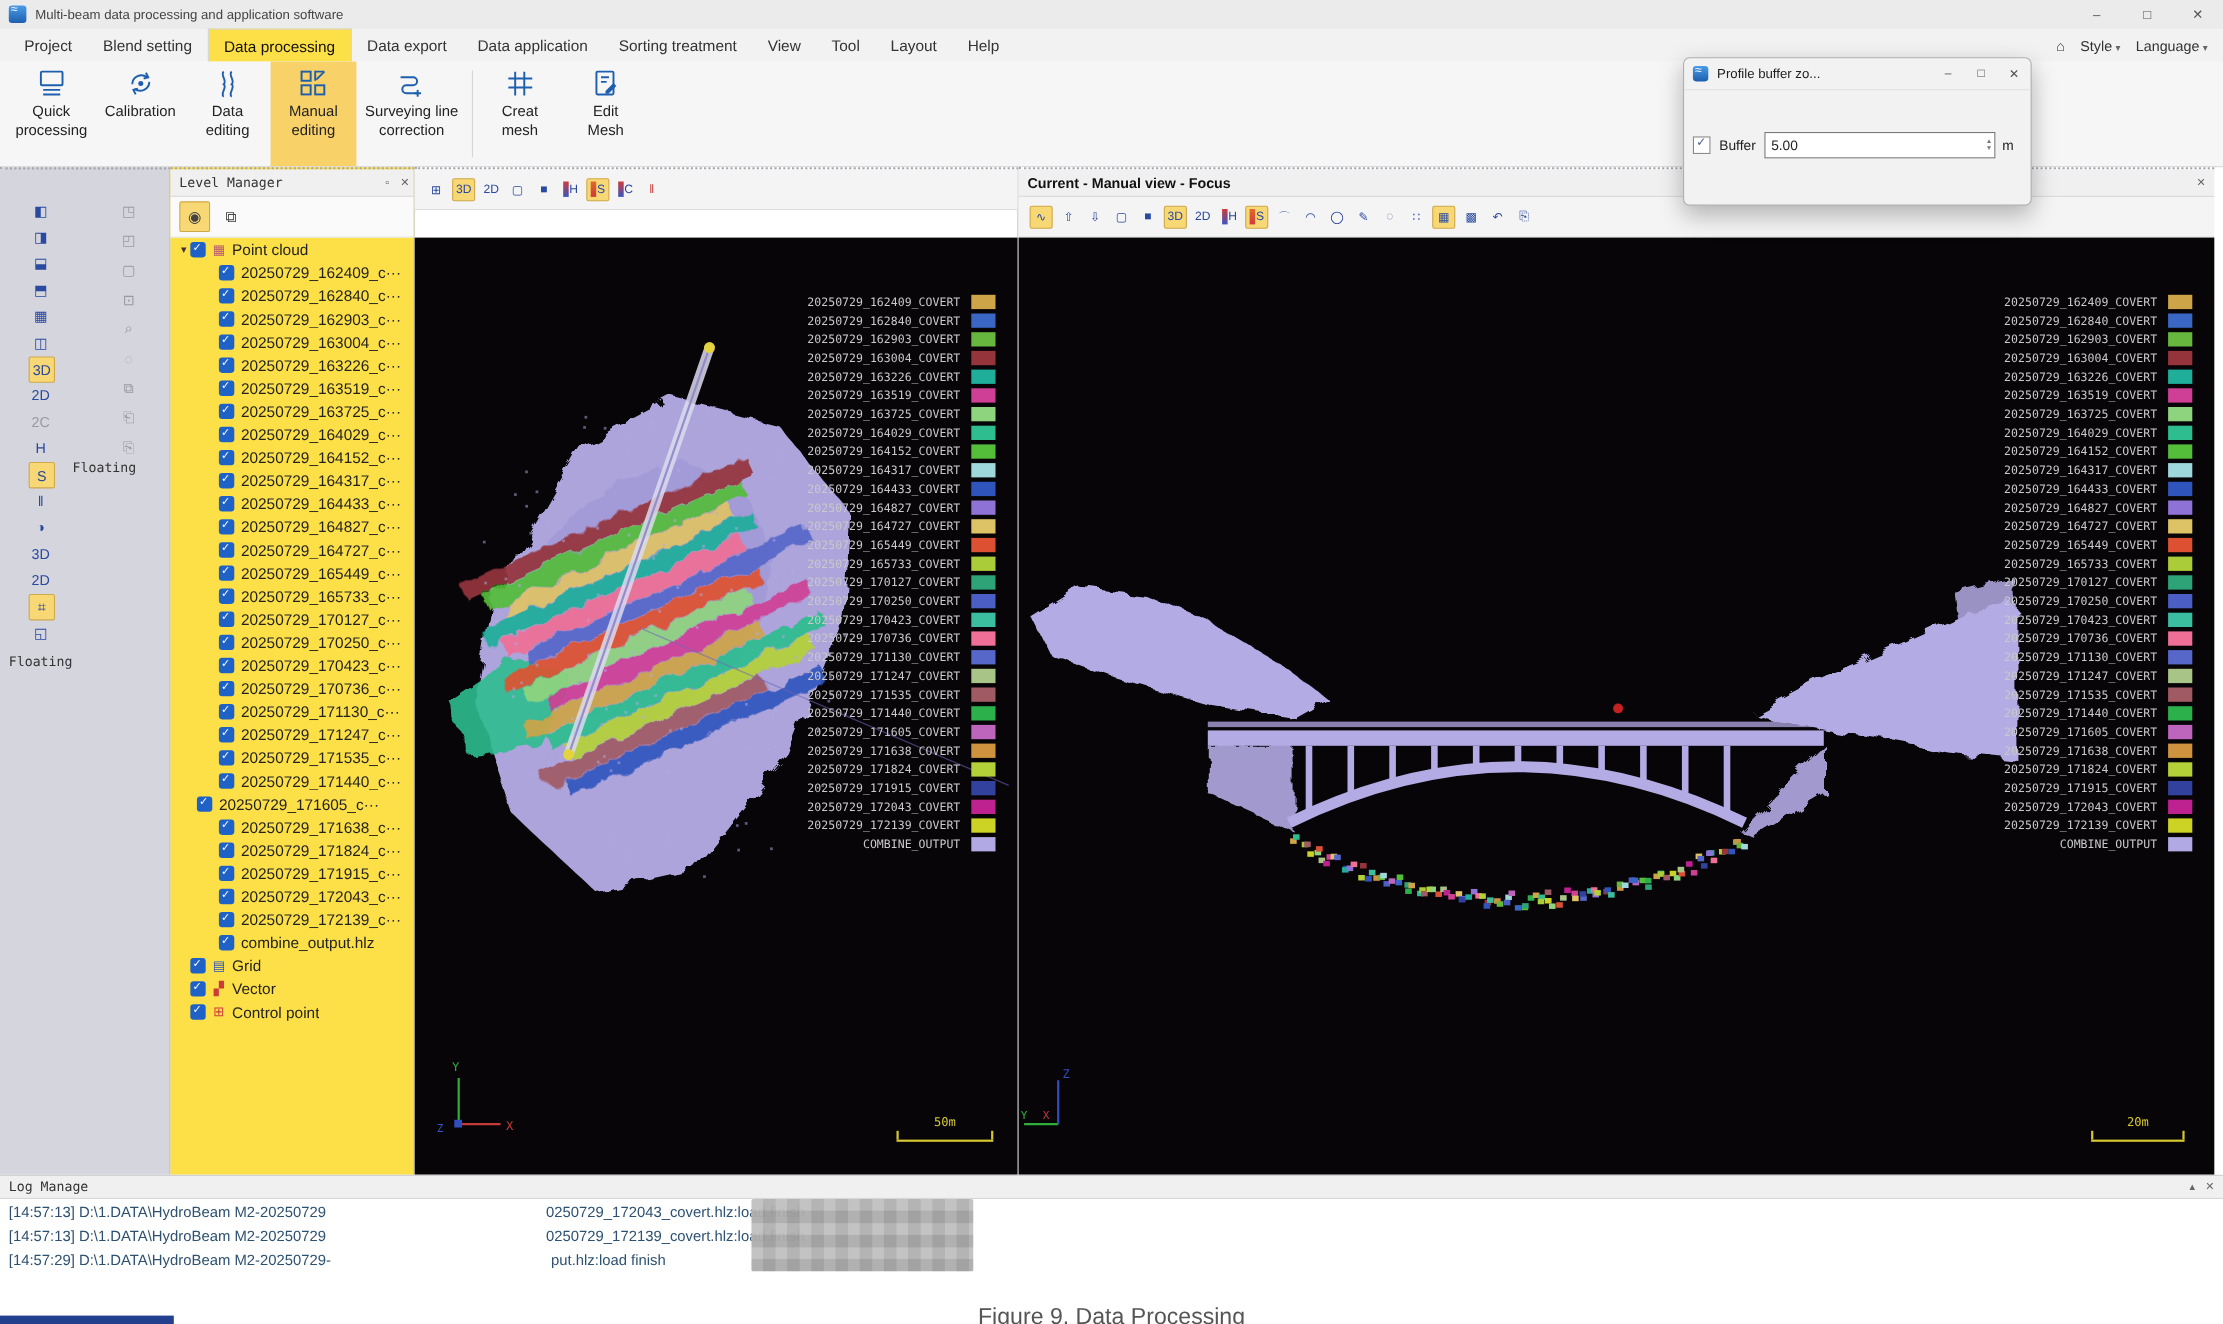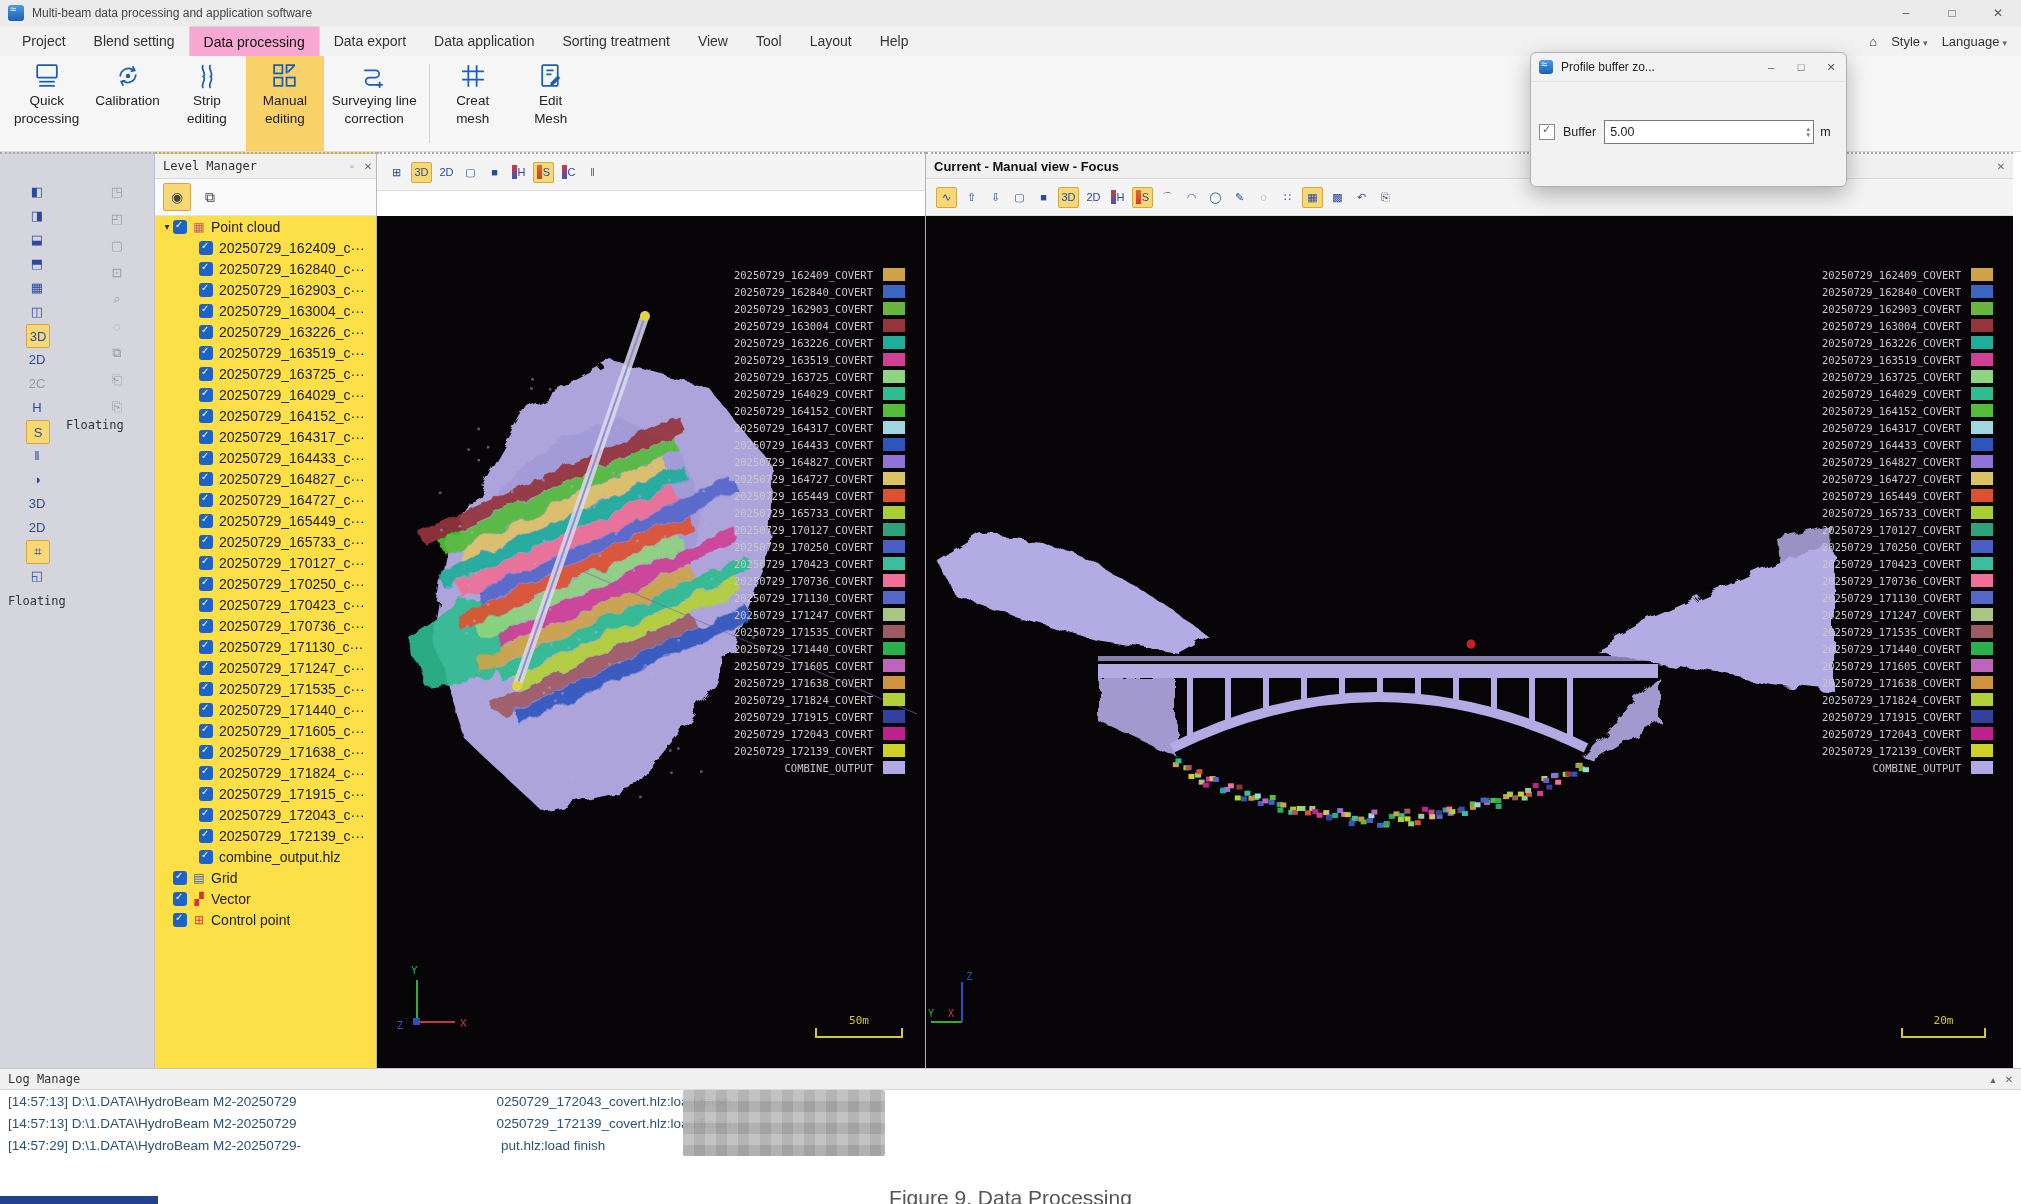--- a/index.html
+++ b/index.html
@@ -9,21 +9,21 @@
   
   .titlebar{left:0;top:0;width:2021px;height:26px;background:#ebebeb;border-bottom:1px solid #dcdcdc;display:flex;align-items:center;}
   .appico{width:16px;height:16px;margin-left:8px;border-radius:3px;background:linear-gradient(180deg,#4a9ce8,#1d5fae);position:relative;}
   .appico::after{content:"≈";position:absolute;left:2px;top:-2px;color:#fff;font-size:11px;}
   .apptitle{margin-left:8px;font-size:12px;color:#444;}
   .wbtns{margin-left:auto;display:flex;height:26px;}
   .wbtn{width:46px;height:26px;display:flex;align-items:center;justify-content:center;font-size:12px;color:#555;}
   
   .menubar{left:0;top:26px;width:2021px;height:30px;background:#f2f2f2;display:flex;align-items:stretch;}
   .menu-item{padding:0 14px;display:flex;align-items:center;font-size:14px;color:#333;}
-  .menu-item.active{background:#f9a8d4;border:1px solid #d6d6d6;border-bottom:none;color:#111;}
+  .menu-item.active{background:#fde047;border:1px solid #d6d6d6;border-bottom:none;color:#111;}
   .menuright{margin-left:auto;display:flex;align-items:center;gap:14px;padding-right:14px;font-size:13px;color:#333;}
   .caret{font-size:9px;color:#666;margin-left:3px;}
   
   .ribbon{left:0;top:56px;width:2021px;height:96px;background:#f6f6f6;border-bottom:1px solid #d9d9d9;display:flex;align-items:stretch;padding-left:6px;box-sizing:border-box;}
   .rbtn{min-width:62px;padding:5px 8px 0 8px;display:flex;flex-direction:column;align-items:center;gap:2px;}
   .rbtn.active{background:#f8d169;}
   .rbtn svg{width:30px;height:30px;stroke:#1d5fae;stroke-width:1.7;fill:none;}
   .rlabel{font-size:13.5px;line-height:16px;text-align:center;color:#222;white-space:nowrap;}
   .vsep{width:1px;background:#d5d5d5;margin:8px 4px;}
   
@@ -141,21 +141,21 @@
         <path d="M10 24l-2-4 4-1"></path>
         <circle cx="14.5" cy="14.5" r="2.2" fill="#1d5fae" stroke="none"></circle>
       </svg>
       <div class="rlabel">Calibration</div>
     </div>
     <div class="rbtn">
       <svg viewBox="0 0 29 29">
         <path d="M11 4c-3.5 2.5 3.5 8.5 0 11 3.5 2.5-3.5 8.5 0 11"></path>
         <path d="M18 4c-3.5 2.5 3.5 8.5 0 11 3.5 2.5-3.5 8.5 0 11"></path>
       </svg>
-      <div class="rlabel">Strip</div>
+      <div class="rlabel">Data</div>
       <div class="rlabel">editing</div>
     </div>
     <div class="rbtn active">
       <svg viewBox="0 0 29 29">
         <rect x="4" y="4" width="8" height="8"></rect>
         <rect x="4" y="16" width="8" height="8"></rect>
         <rect x="16" y="16" width="8" height="8"></rect>
         <path d="M16 12V4h8"></path>
         <path d="M24 4l-7 7"></path>
       </svg>
@@ -351,21 +351,21 @@
       <div class="trow" style="padding-left: 44px;">
         <span class="cb"></span>
         <span style="width: 6px; flex: 0 0 auto;"></span>
         <span style="white-space: nowrap; overflow: hidden;">20250729_171535_c···</span>
       </div>
       <div class="trow" style="padding-left: 44px;">
         <span class="cb"></span>
         <span style="width: 6px; flex: 0 0 auto;"></span>
         <span style="white-space: nowrap; overflow: hidden;">20250729_171440_c···</span>
       </div>
-      <div class="trow" style="padding-left: 44px;">
+      <div class="trow" style="padding-left: 24px;">
         <span class="cb"></span>
         <span style="width: 6px; flex: 0 0 auto;"></span>
         <span style="white-space: nowrap; overflow: hidden;">20250729_171605_c···</span>
       </div>
       <div class="trow" style="padding-left: 44px;">
         <span class="cb"></span>
         <span style="width: 6px; flex: 0 0 auto;"></span>
         <span style="white-space: nowrap; overflow: hidden;">20250729_171638_c···</span>
       </div>
       <div class="trow" style="padding-left: 44px;">

